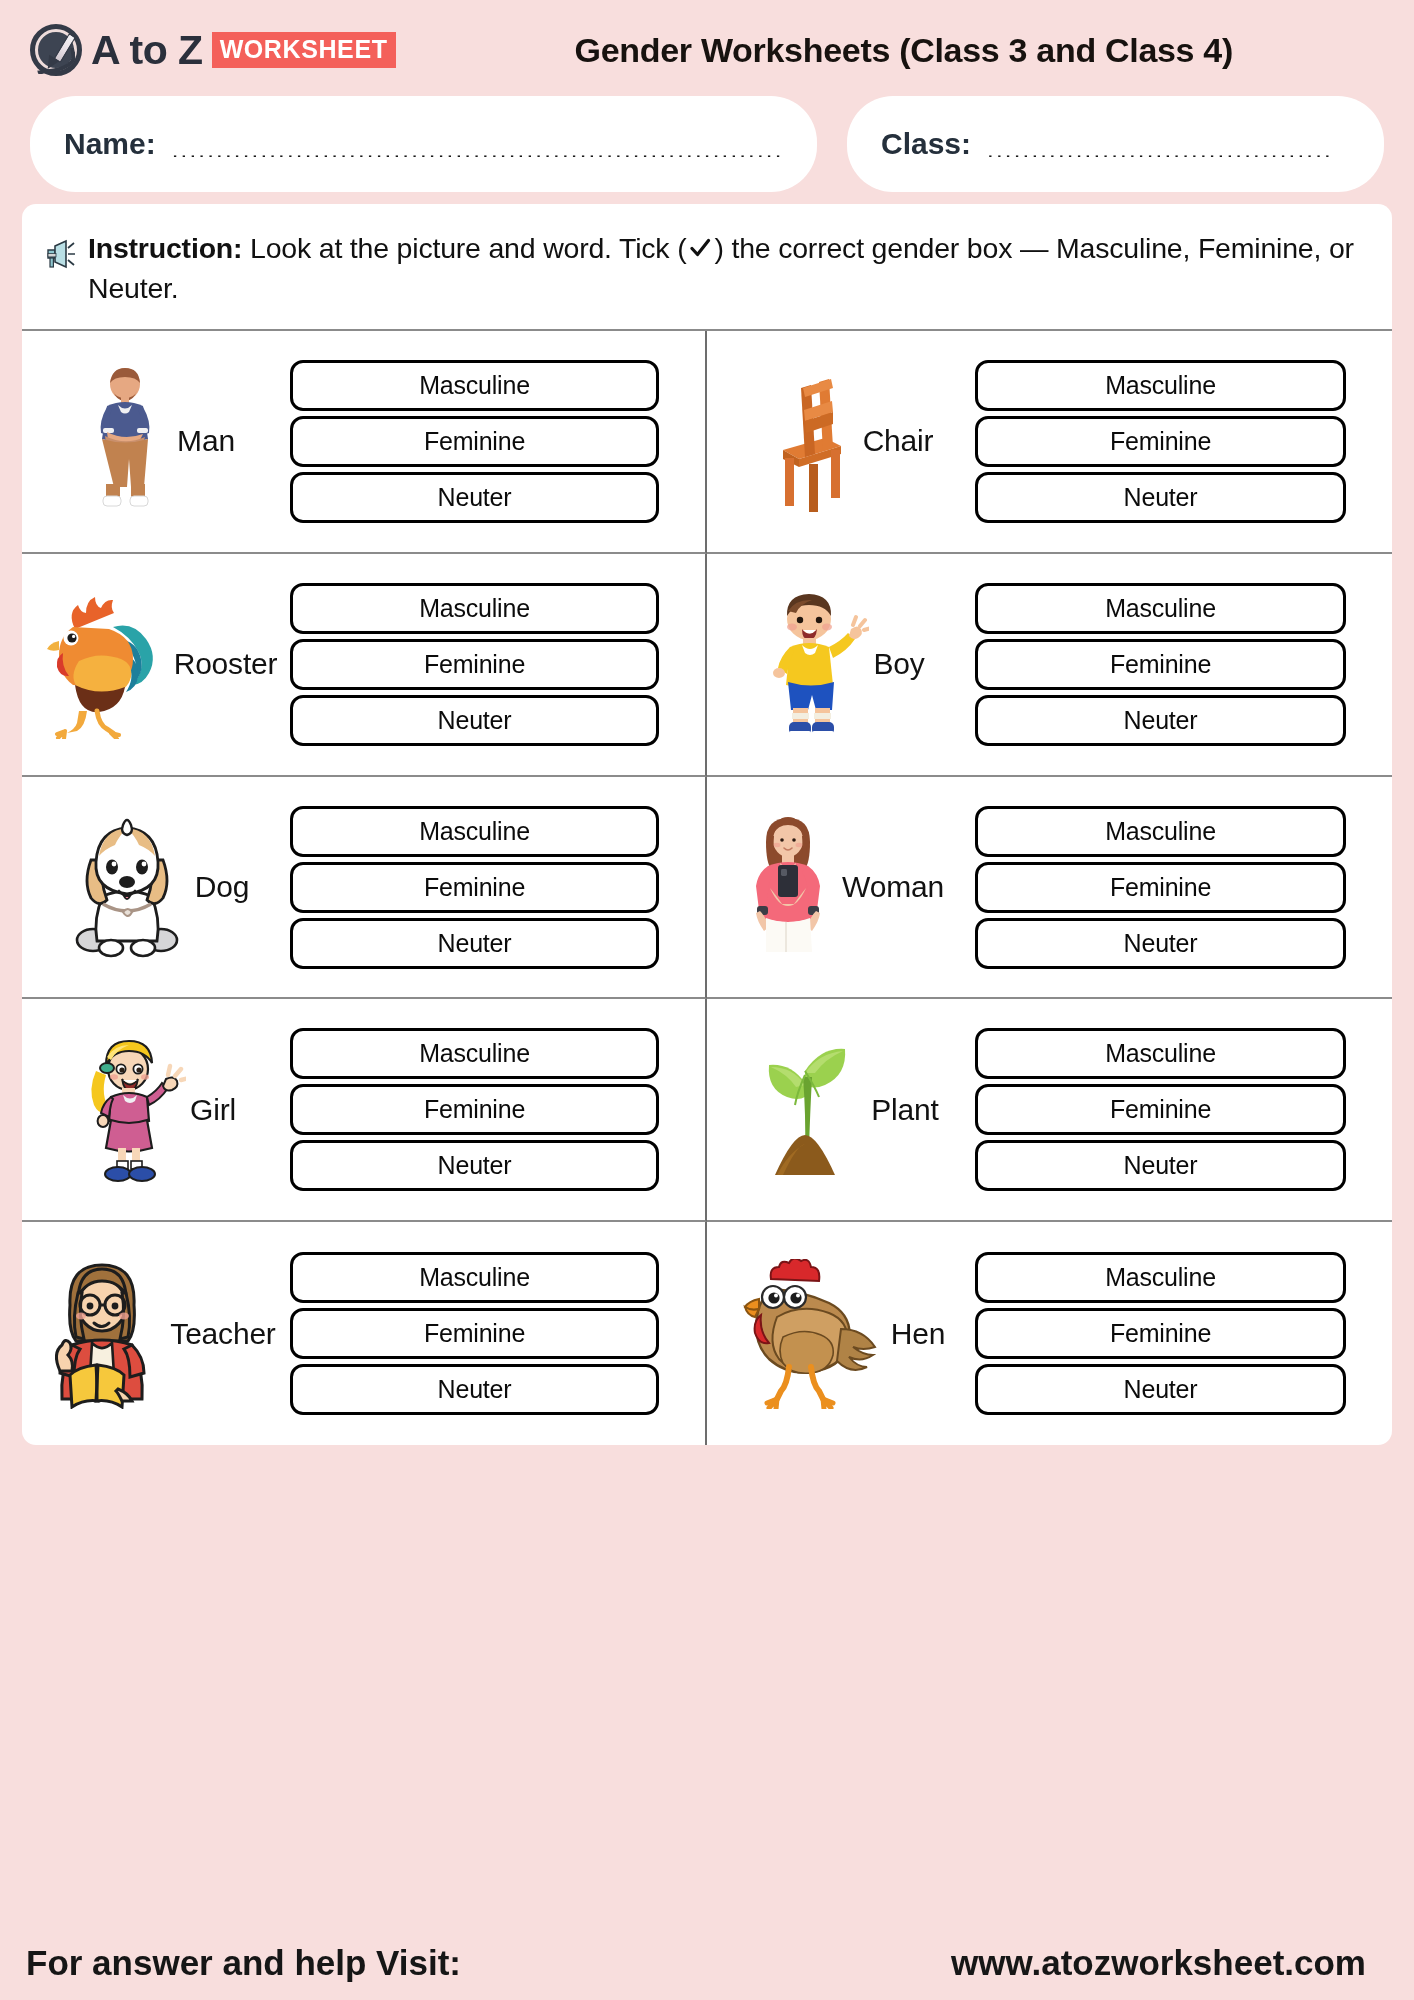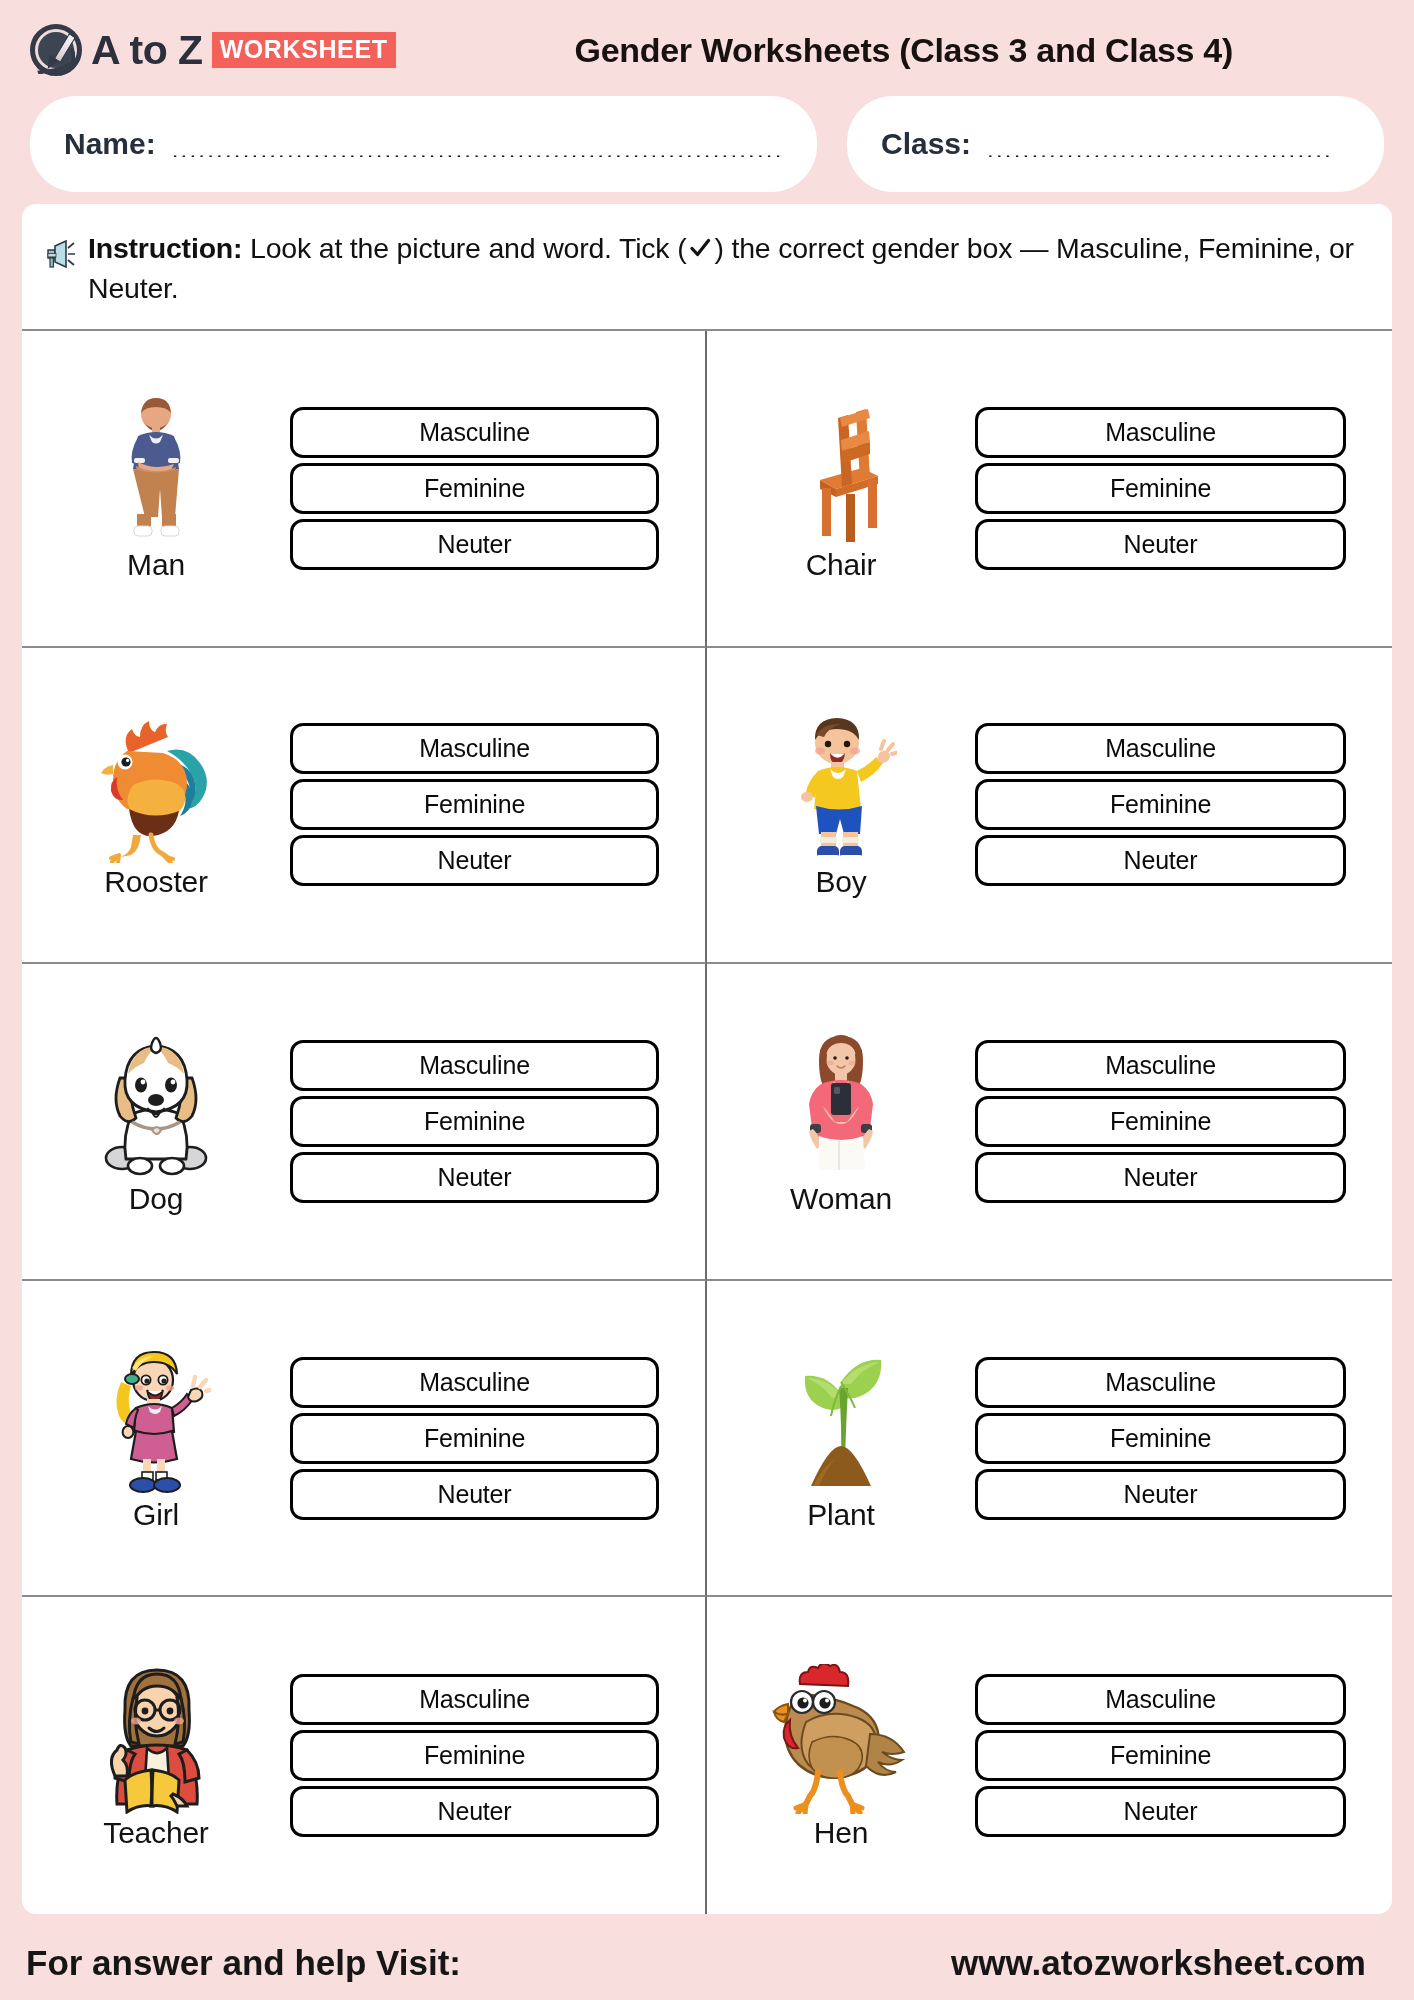--- a/index.html
+++ b/index.html
@@ -146,21 +146,21 @@
     white-space: nowrap;
     line-height: 0.6;
   }
 
   
   .sheet {
     margin: 16px 22px 0 22px;
     background: #ffffff;
     border-radius: 14px;
     overflow: hidden;
-    height: 1710px;
+    height: 1241px;
     display: flex;
     flex-direction: column;
   }
 
   .instruction {
     padding: 26px 30px 22px 22px;
     border-bottom: 2px solid #8b8b8b;
     display: flex;
     gap: 10px;
     align-items: flex-start;
@@ -194,21 +194,20 @@
     align-items: center;
     position: relative;
     padding: 6px 0 6px 0;
   }
   .cell:nth-child(2n+1) { border-right: 2px solid #6d6d6d; }
   .cell:nth-child(-n+8) { border-bottom: 2px solid #8b8b8b; }
 
   .figure {
     flex: 0 0 268px;
     display: flex;
-    flex-direction: column;
     align-items: center;
     justify-content: center;
     gap: 4px;
   }
   .art {
     height: 150px;
     display: flex;
     align-items: flex-end;
     justify-content: center;
   }

